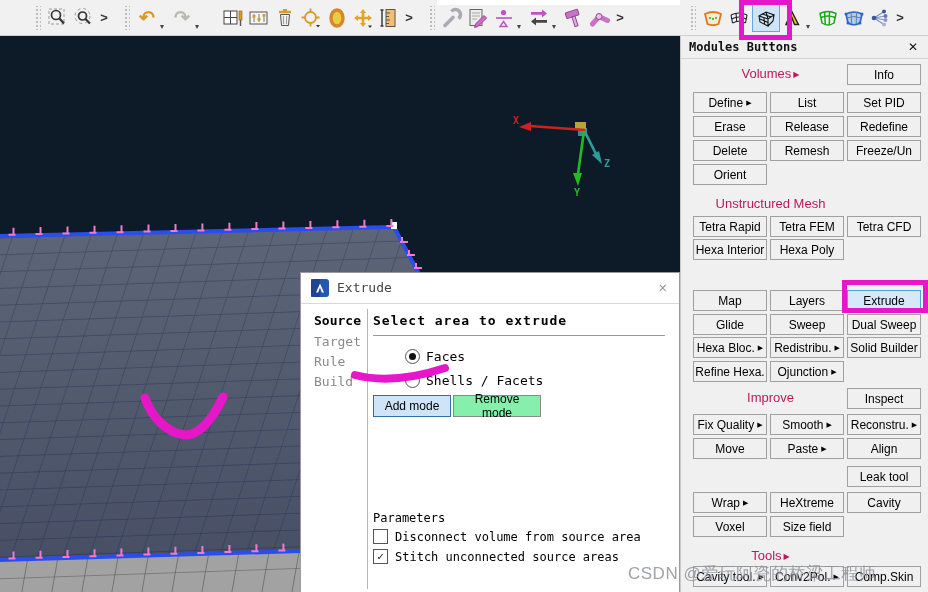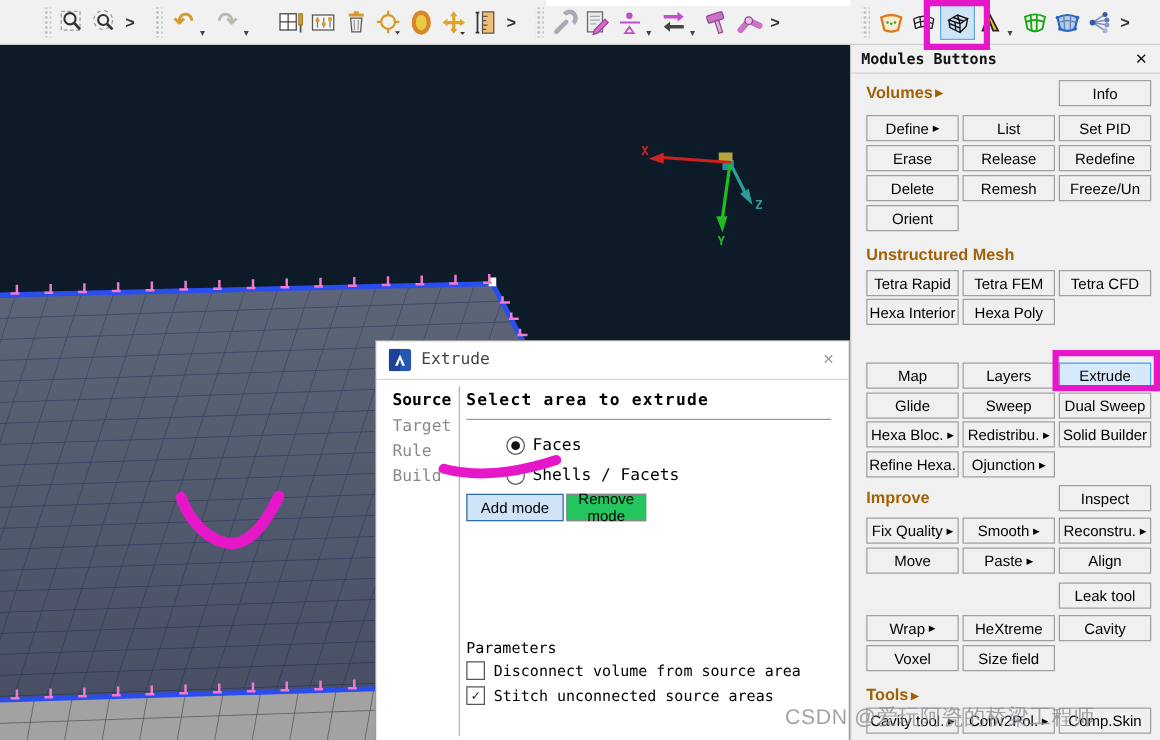--- a/index.html
+++ b/index.html
@@ -30,32 +30,32 @@
   .dlg-tab.active{color:#000;font-weight:bold}
   .dlg-divider{position:absolute;left:66px;top:36px;bottom:4px;width:1px;background:#b5b5b5}
   .dlg-heading{position:absolute;left:72px;top:40px;font-size:13px;font-weight:bold;color:#000;letter-spacing:1px}
   .dlg-hr{position:absolute;left:72px;top:62px;width:292px;height:1px;background:#9a9a9a}
   .radio-row{position:absolute;left:104px;display:flex;align-items:flex-start;gap:6px;font-size:13px;color:#000}
   .radio{width:13px;height:13px;border:1px solid #555;border-radius:50%;position:relative;background:#fff;flex:none}
   .radio.sel::after{content:"";position:absolute;left:3px;top:3px;width:7px;height:7px;border-radius:50%;background:#111}
   .mode-btn{position:absolute;height:22px;font-family:Liberation Sans, sans-serif;font-size:12px;
             display:flex;align-items:center;justify-content:center;box-sizing:border-box}
   .mode-add{left:72px;top:122px;width:78px;background:#cfe4f7;border:1px solid #2f6fa8}
-  .mode-remove{left:152px;top:122px;width:64px;background:#22c55e;border:1px solid #8a8a8a}
+  .mode-remove{left:152px;top:122px;width:88px;background:#86efac;border:1px solid #8a8a8a}
   .params-label{position:absolute;left:72px;top:238px;font-size:12px;color:#000}
   .cb-row{position:absolute;left:72px;display:flex;align-items:center;gap:7px;font-size:12px;color:#000}
   .cbox{width:13px;height:13px;border:1px solid #555;background:#fff;flex:none;display:flex;align-items:center;justify-content:center;font-size:11px;color:#111}
   .anno-underline{position:absolute;left:44px;top:86px;pointer-events:none}
   
   .panel{position:absolute;left:680px;top:36px;width:248px;height:556px;background:#f0f0f0;
          border-left:1px solid #c9c9c9;box-sizing:border-box;z-index:10}
   .panel-titlebar{position:absolute;left:0;top:0;width:100%;height:22px;border-bottom:1px solid #d2d2d2}
   .panel-title{position:absolute;left:8px;top:4px;font-family:"DejaVu Sans Mono",monospace;font-size:12px;font-weight:bold;color:#111}
   .panel-close{position:absolute;right:10px;top:4px;font-size:12px;color:#111;cursor:default}
-  .phead{position:absolute;left:12px;width:155px;text-align:left;font-size:13px;font-weight:bold;color:#a16207}
+  .phead{position:absolute;left:12px;width:155px;text-align:center;font-size:13px;font-weight:normal;color:#be185d}
   .harrow{font-size:8px;margin-left:2px;vertical-align:1px}
   .prow{position:absolute;left:12px;display:flex;gap:3px}
   .pbtn{width:74px;height:21px;flex:none;background:#f0f0f0;border:1px solid #a0a0a0;font-family:"Liberation Sans",sans-serif;
         font-size:12px;color:#000;display:flex;align-items:center;justify-content:center;box-sizing:border-box;padding:0 0;white-space:nowrap}
   .pbtn .sub{font-size:7px;margin-left:3px}
   .pbtn.side{position:absolute;left:166px}
   .pbtn.sel{background:#d6e9fb;border:1px solid #4aa3e0}
   
   .anno-box{position:absolute;border:5px solid #e617c9;box-sizing:border-box;pointer-events:none;z-index:30}
   .anno-toolbar{left:739px;top:0px;width:53px;height:40px}

